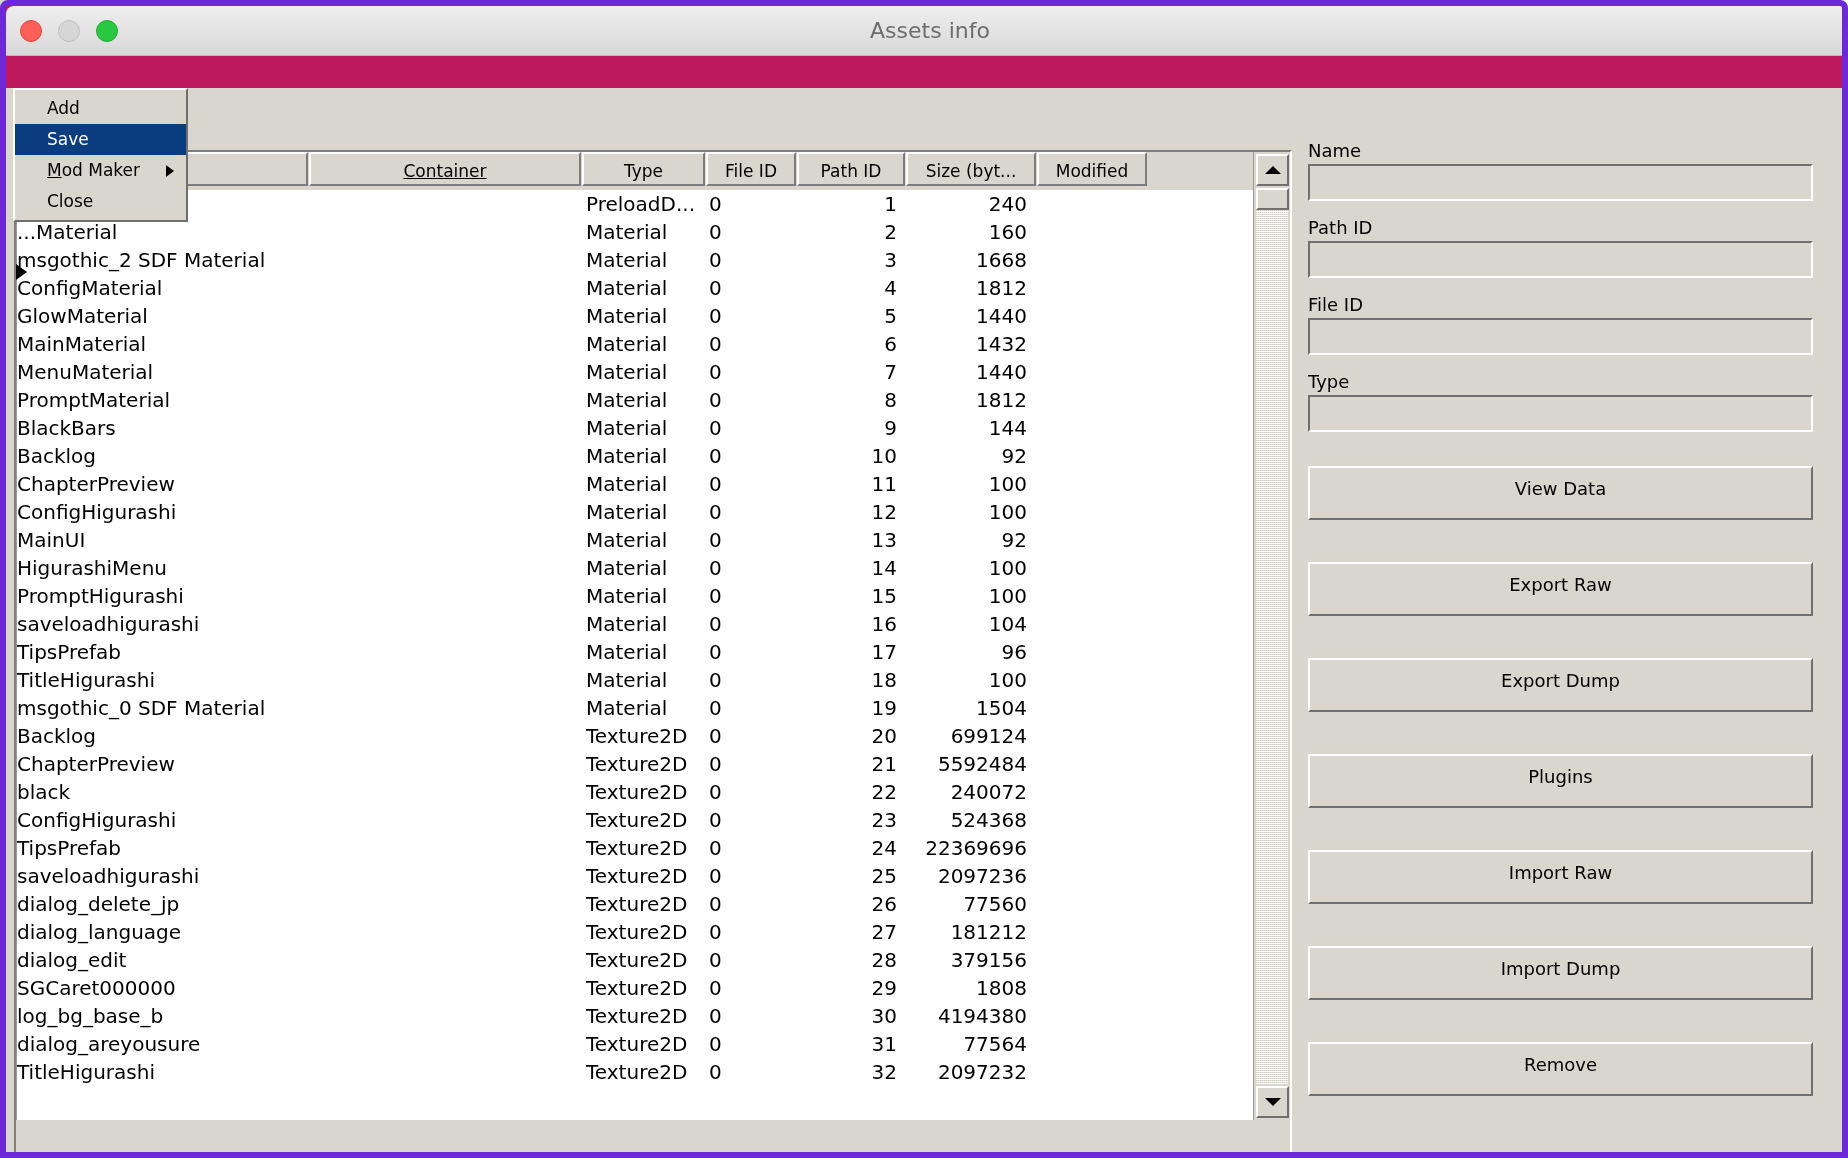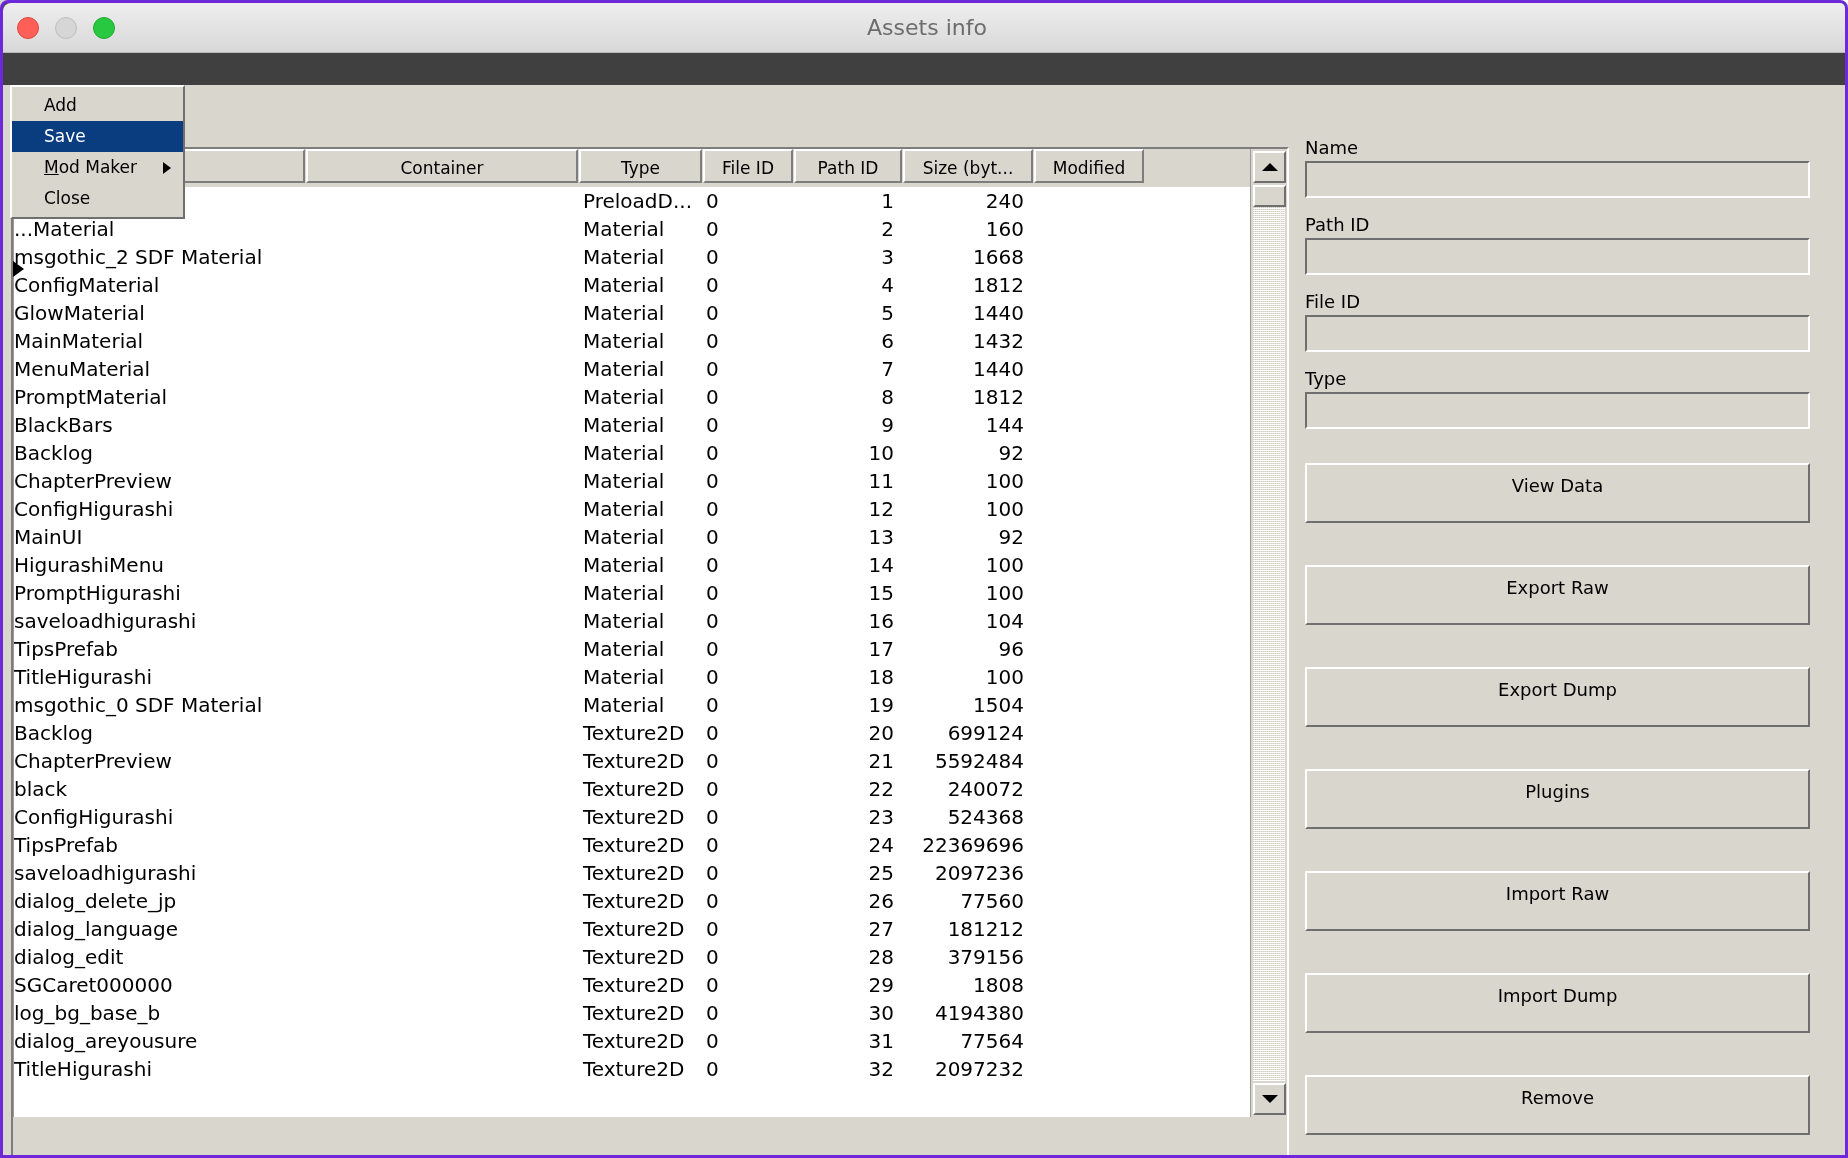--- a/index.html
+++ b/index.html
@@ -31,22 +31,22 @@
   #bg-sliver .bg-edge {
     position: absolute; left: 1180px; top: 0; width: 18px; height: 10px;
     background: #c8c8c8;
   }
 
   
   #app-window {
     position: absolute;
     left: 0; top: 0;
     width: 1848px; height: 1158px;
-    background: #404040;
-    border: 3px solid #6d28d9;
+    background: #be185d;
+    border: 6px solid #6d28d9;
     border-radius: 8px 8px 0 0;
     overflow: hidden;
   }
 
   
   #titlebar {
     position: absolute; left: 0; top: 0; width: 1848px; height: 50px;
     background: linear-gradient(to bottom, #eeeeee 0%, #e2e2e2 55%, #d8d8d8 100%);
     border-bottom: 1px solid #b9b9b9;
     border-radius: 8px 8px 0 0;
@@ -165,21 +165,21 @@
     height: 28px; line-height: 28px;
     display: flex; font-size: 20px; color: #000;
     white-space: nowrap;
   }
   .cell { overflow: hidden; padding: 0 5px; }
   .cell.name { padding-left: 0; }
   .cell.num  { text-align: right; }
 
   
   .w-name      { width: 292px; }
-  .w-container { width: 272px; }
+  .w-container { width: 272px; text-decoration: underline; }
   .w-type      { width: 123px; }
   .w-fileid    { width: 90px; }
   .w-pathid    { width: 108px; }
   .w-size      { width: 130px; }
   .w-modified  { width: 110px; }
 
   
   #vscroll {
     position: absolute; right: 0px; top: 0px;
     width: 37px; height: 968px;
@@ -251,21 +251,21 @@
   .field-input {
     width: 505px; height: 37px;
     background: #d9d6cd;
     border-top: 2px solid #6f6f6f;
     border-left: 2px solid #6f6f6f;
     border-right: 2px solid #ffffff;
     border-bottom: 2px solid #ffffff;
     margin-bottom: 16px;
   }
   .big-btn {
-    width: 505px; height: 60px;
+    width: 505px; height: 54px;
     background: #d9d6cd;
     border-top: 2px solid #ffffff;
     border-left: 2px solid #ffffff;
     border-right: 2px solid #6f6f6f;
     border-bottom: 2px solid #6f6f6f;
     font-size: 18px; color: #000;
     line-height: 42px; text-align: center;
     font-family: "DejaVu Sans", sans-serif;
     margin-bottom: 42px;
   }

